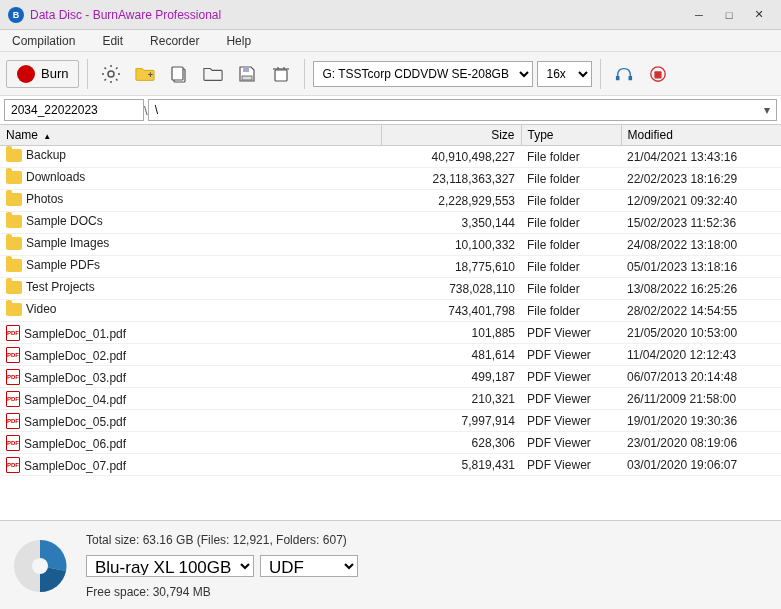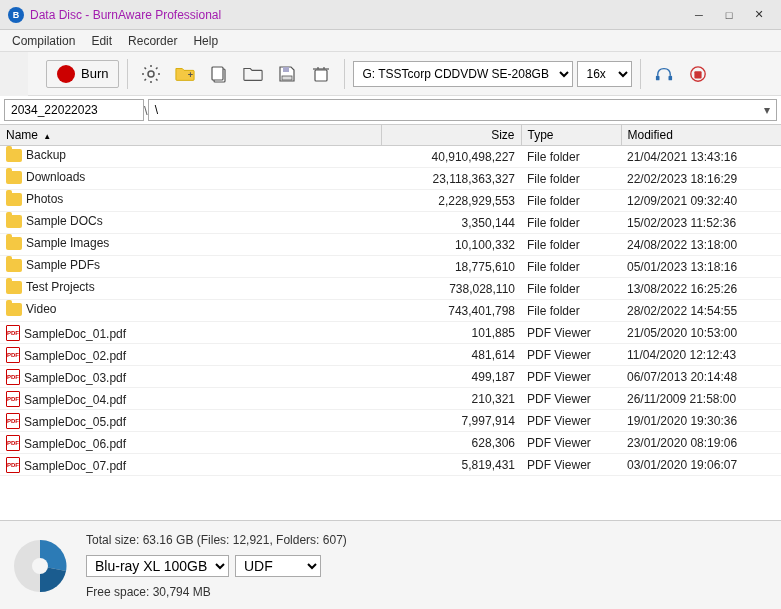--- a/index.html
+++ b/index.html
@@ -48,36 +48,36 @@
       font-size: 11px;
       color: #333;
     }
     .menu-bar {
       background: #f5f5f5;
       height: 22px;
       display: flex;
       align-items: center;
       padding: 0 4px;
       border-bottom: 1px solid #ddd;
+      gap: 11px;
     }
     .menu-item {
       padding: 2px 8px;
       cursor: pointer;
       font-size: 12px;
       color: #333;
     }
     .toolbar {
       background: #f5f5f5;
       height: 44px;
       display: flex;
       align-items: center;
-      padding: 0 18px;
+      padding: 0 6px;
       border-bottom: 1px solid #ddd;
       gap: 4px;
-      margin-left: 28px;
     }
     .burn-btn {
       display: flex;
       align-items: center;
       gap: 6px;
       background: #f5f5f5;
       border: 1px solid #bbb;
       padding: 4px 10px;
       cursor: pointer;
       border-radius: 2px;
@@ -236,21 +236,21 @@
     }
     .status-dropdowns {
       display: flex;
       gap: 6px;
       margin-bottom: 8px;
     }
     .status-select {
       height: 22px;
       border: 1px solid #aaa;
       background: white;
-      font-size: 14px;
+      font-size: 17px;
       padding: 1px 4px;
       cursor: pointer;
     }
     .status-free {
       font-size: 12px;
       color: #333;
     }
     .main-content {
       display: flex;
       flex-direction: column;

